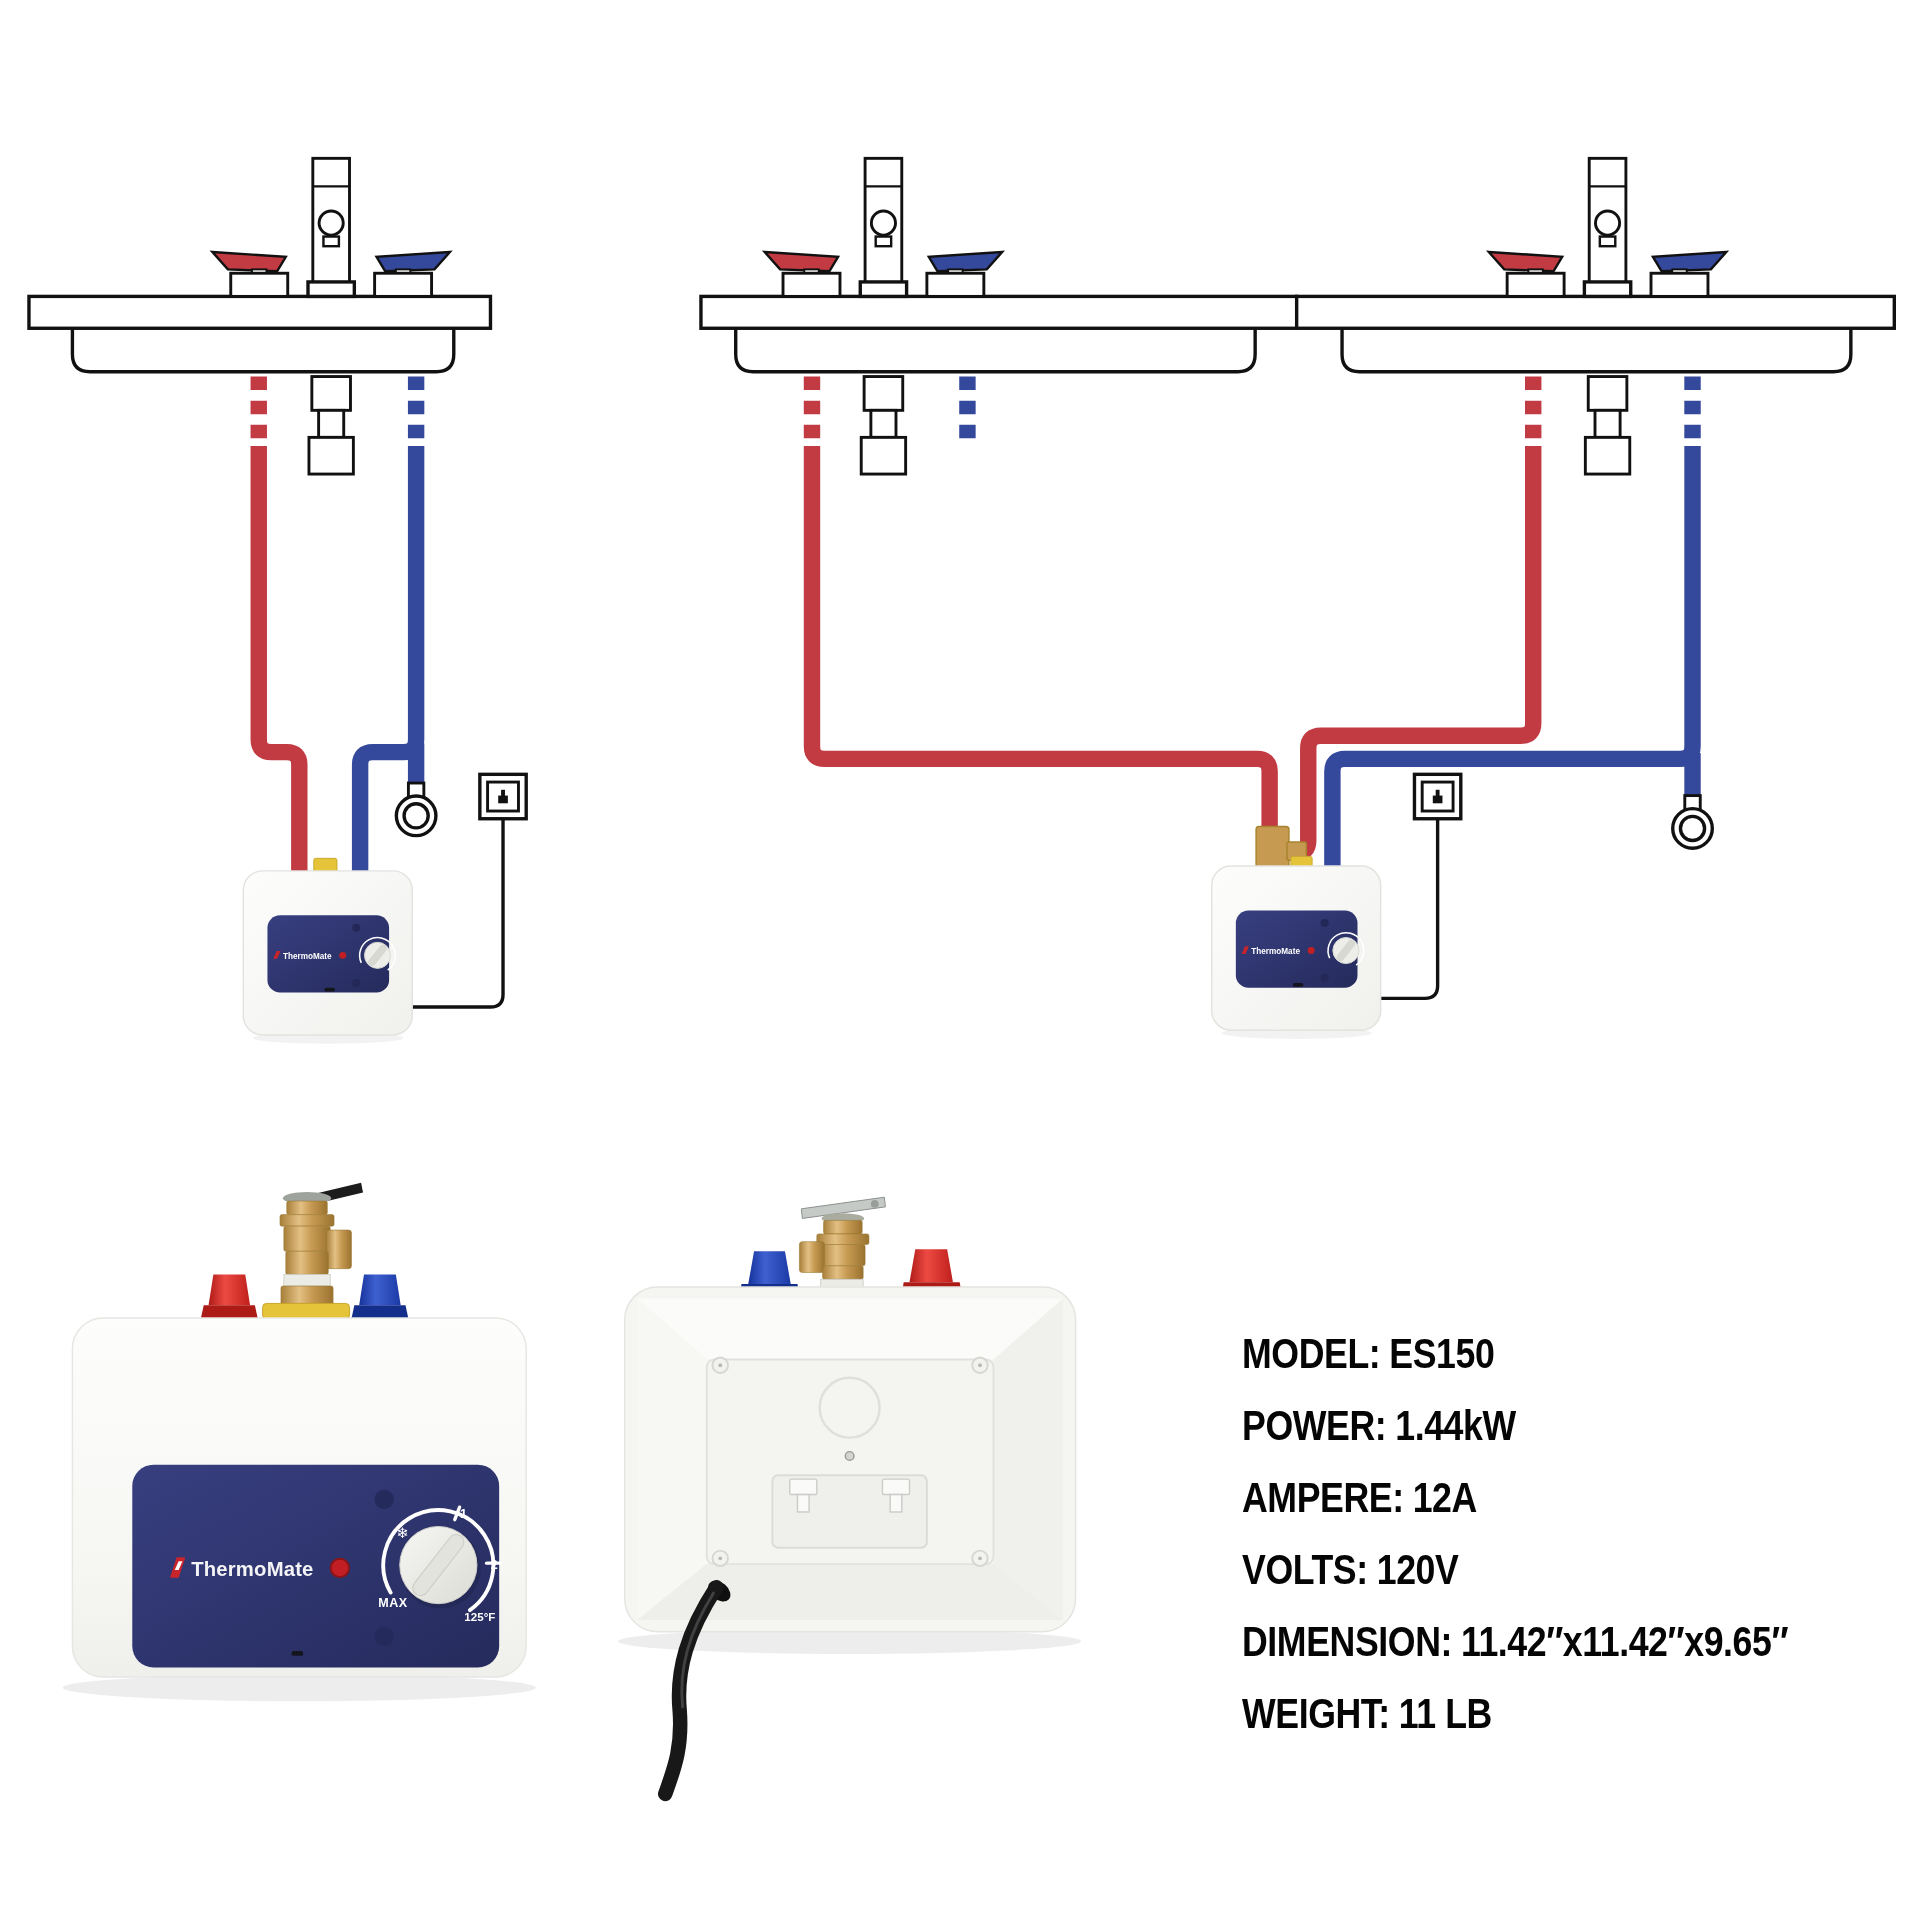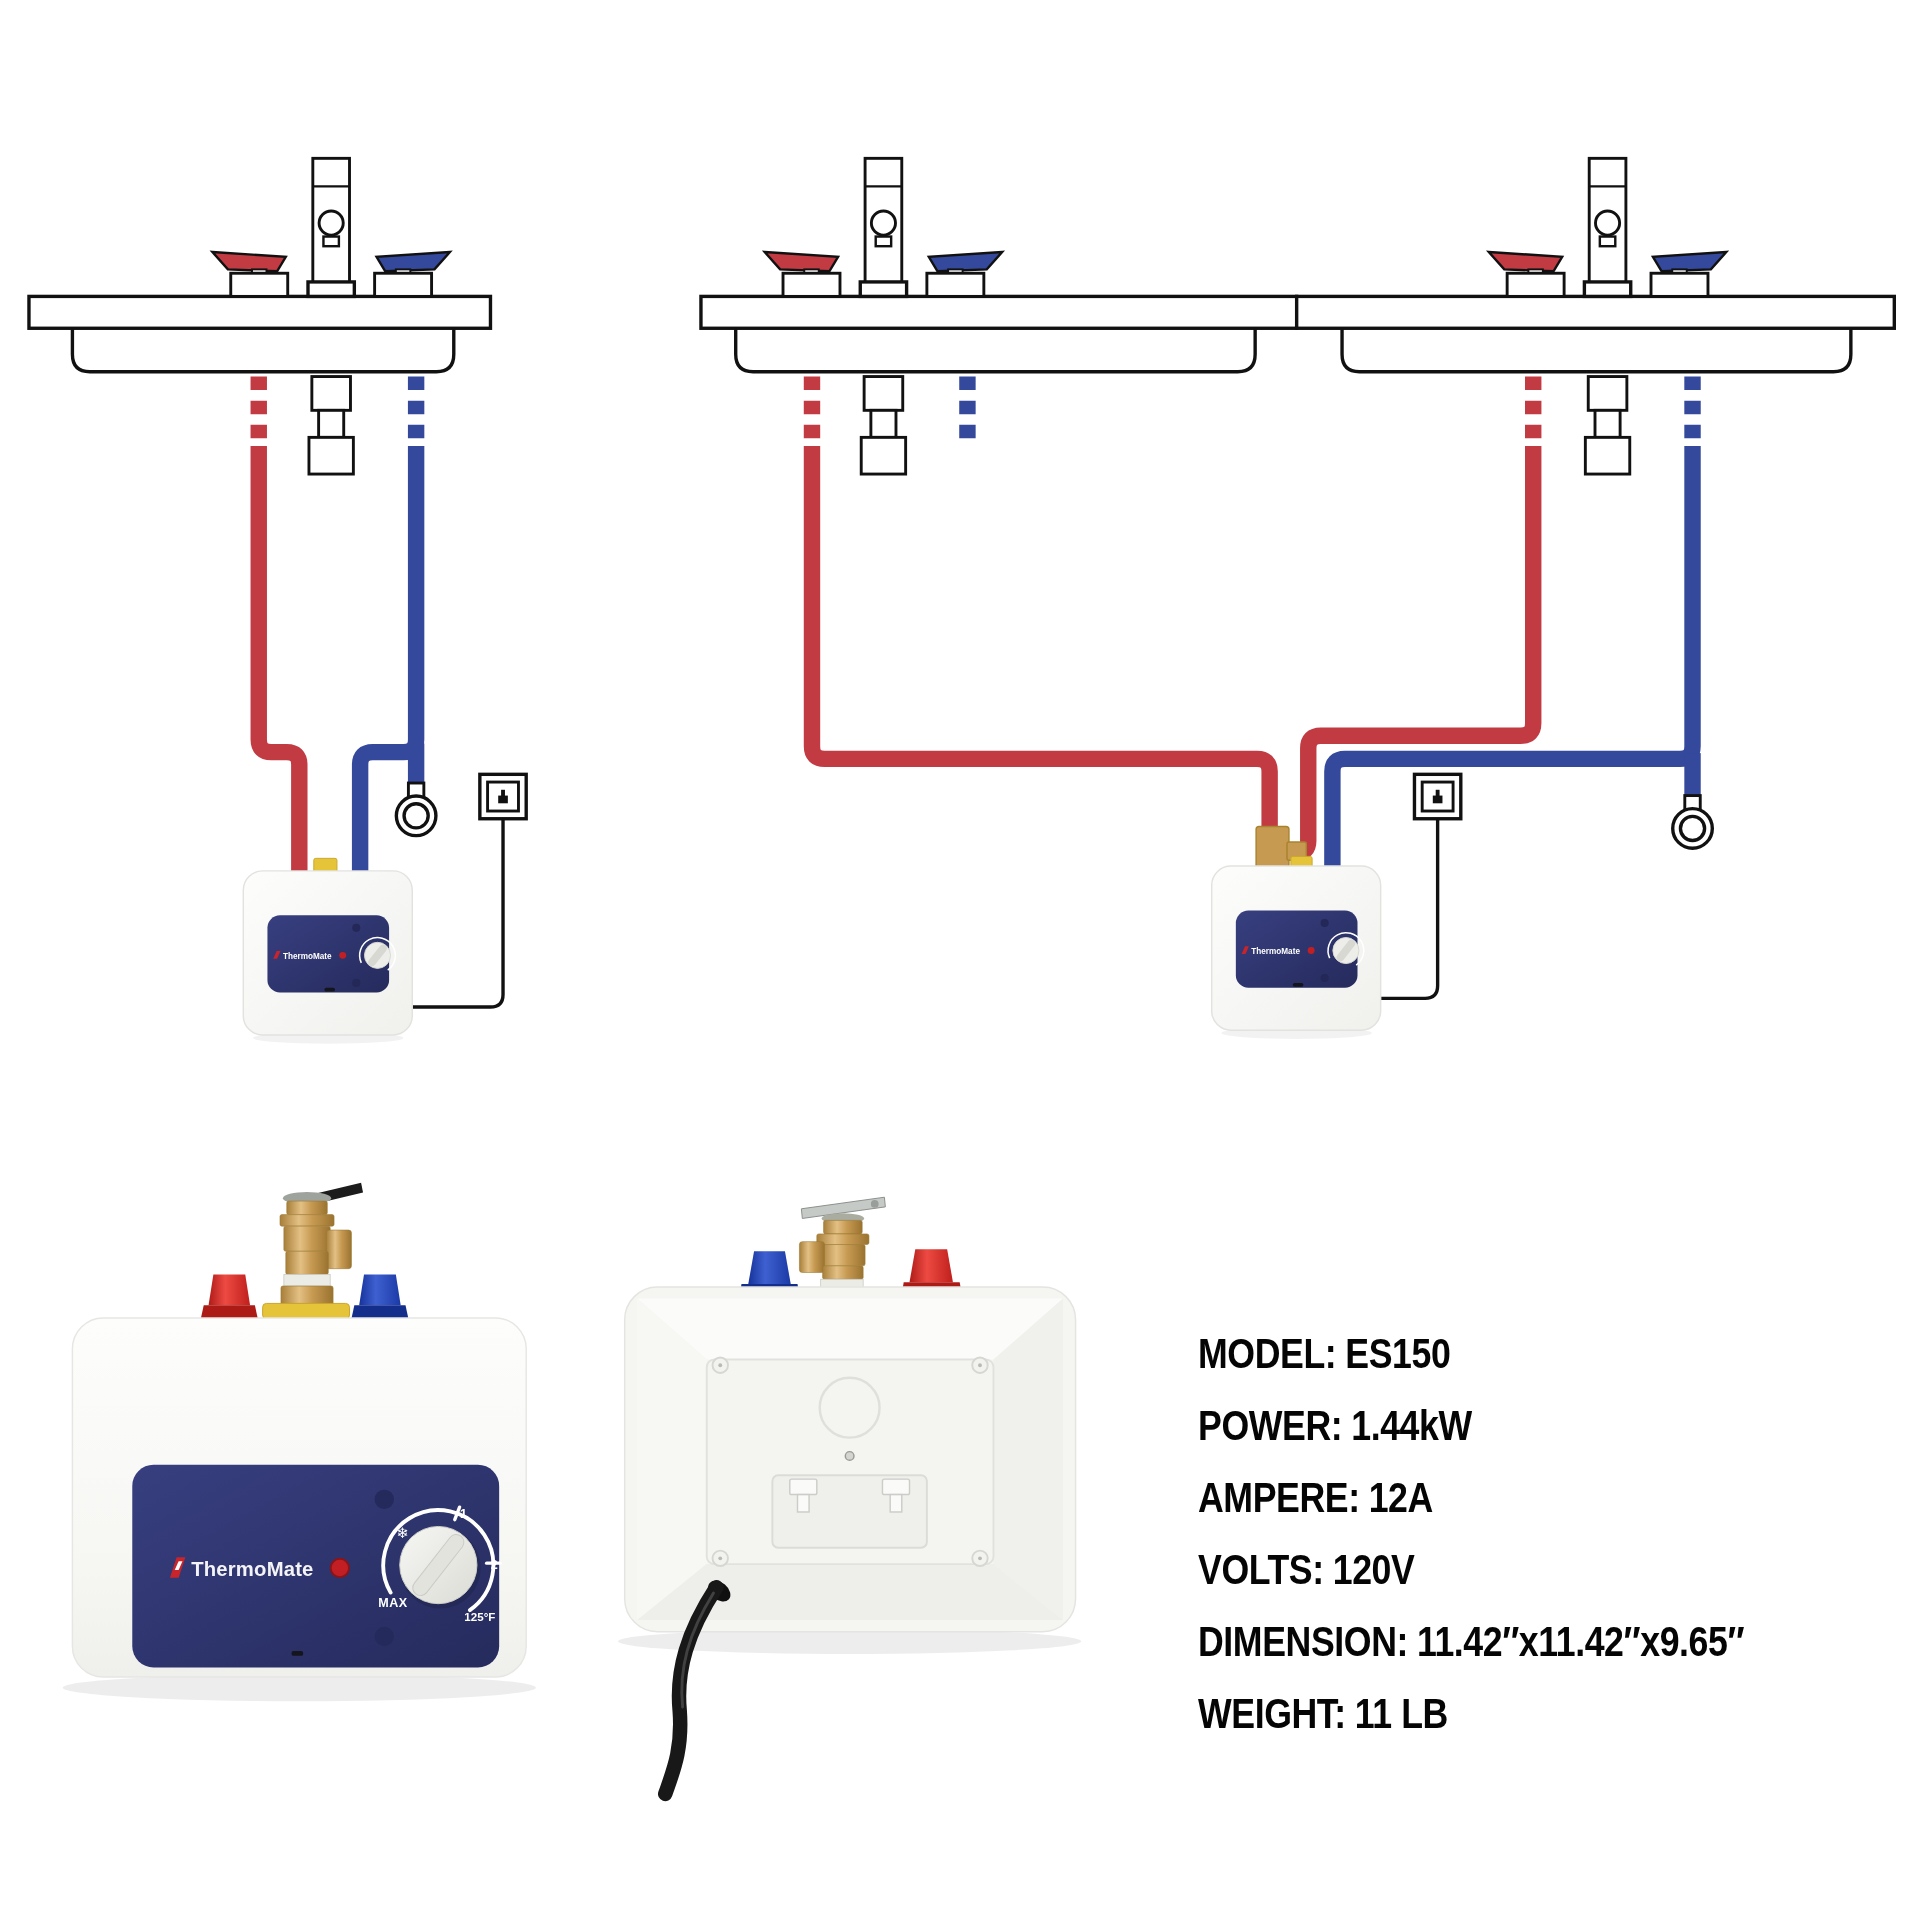--- a/index.html
+++ b/index.html
@@ -9,21 +9,21 @@
   
   .ln{stroke:#111;fill:#fff;}
   .ln-n{stroke:#111;fill:none;}
   .pipe-hot{stroke:var(--hot);fill:none;stroke-width:17;}
   .pipe-cold{stroke:var(--cold);fill:none;stroke-width:17;}
   .dash{stroke-dasharray:14 11;}
   .blade-hot{fill:var(--hot);stroke:#111;stroke-width:2.5;}
   .blade-cold{fill:var(--cold);stroke:#111;stroke-width:2.5;}
   .cord{stroke:#111;fill:none;stroke-width:3.5;}
   
-  .specs{position:absolute;left:1198px;top:1329px;}
+  .specs{position:absolute;left:1242px;top:1329px;}
   .spec-line{font-size:42px;font-weight:800;color:#050505;letter-spacing:-0.5px;
              line-height:49px;margin-bottom:23px;white-space:nowrap;
              transform:scaleX(0.85);transform-origin:left center;}
   .spec-line .v{margin-left:10.6px;}
 </style>
 </head>
 <body>
 
 <svg class="stage" viewBox="0 0 2000 2000">
   <defs>

